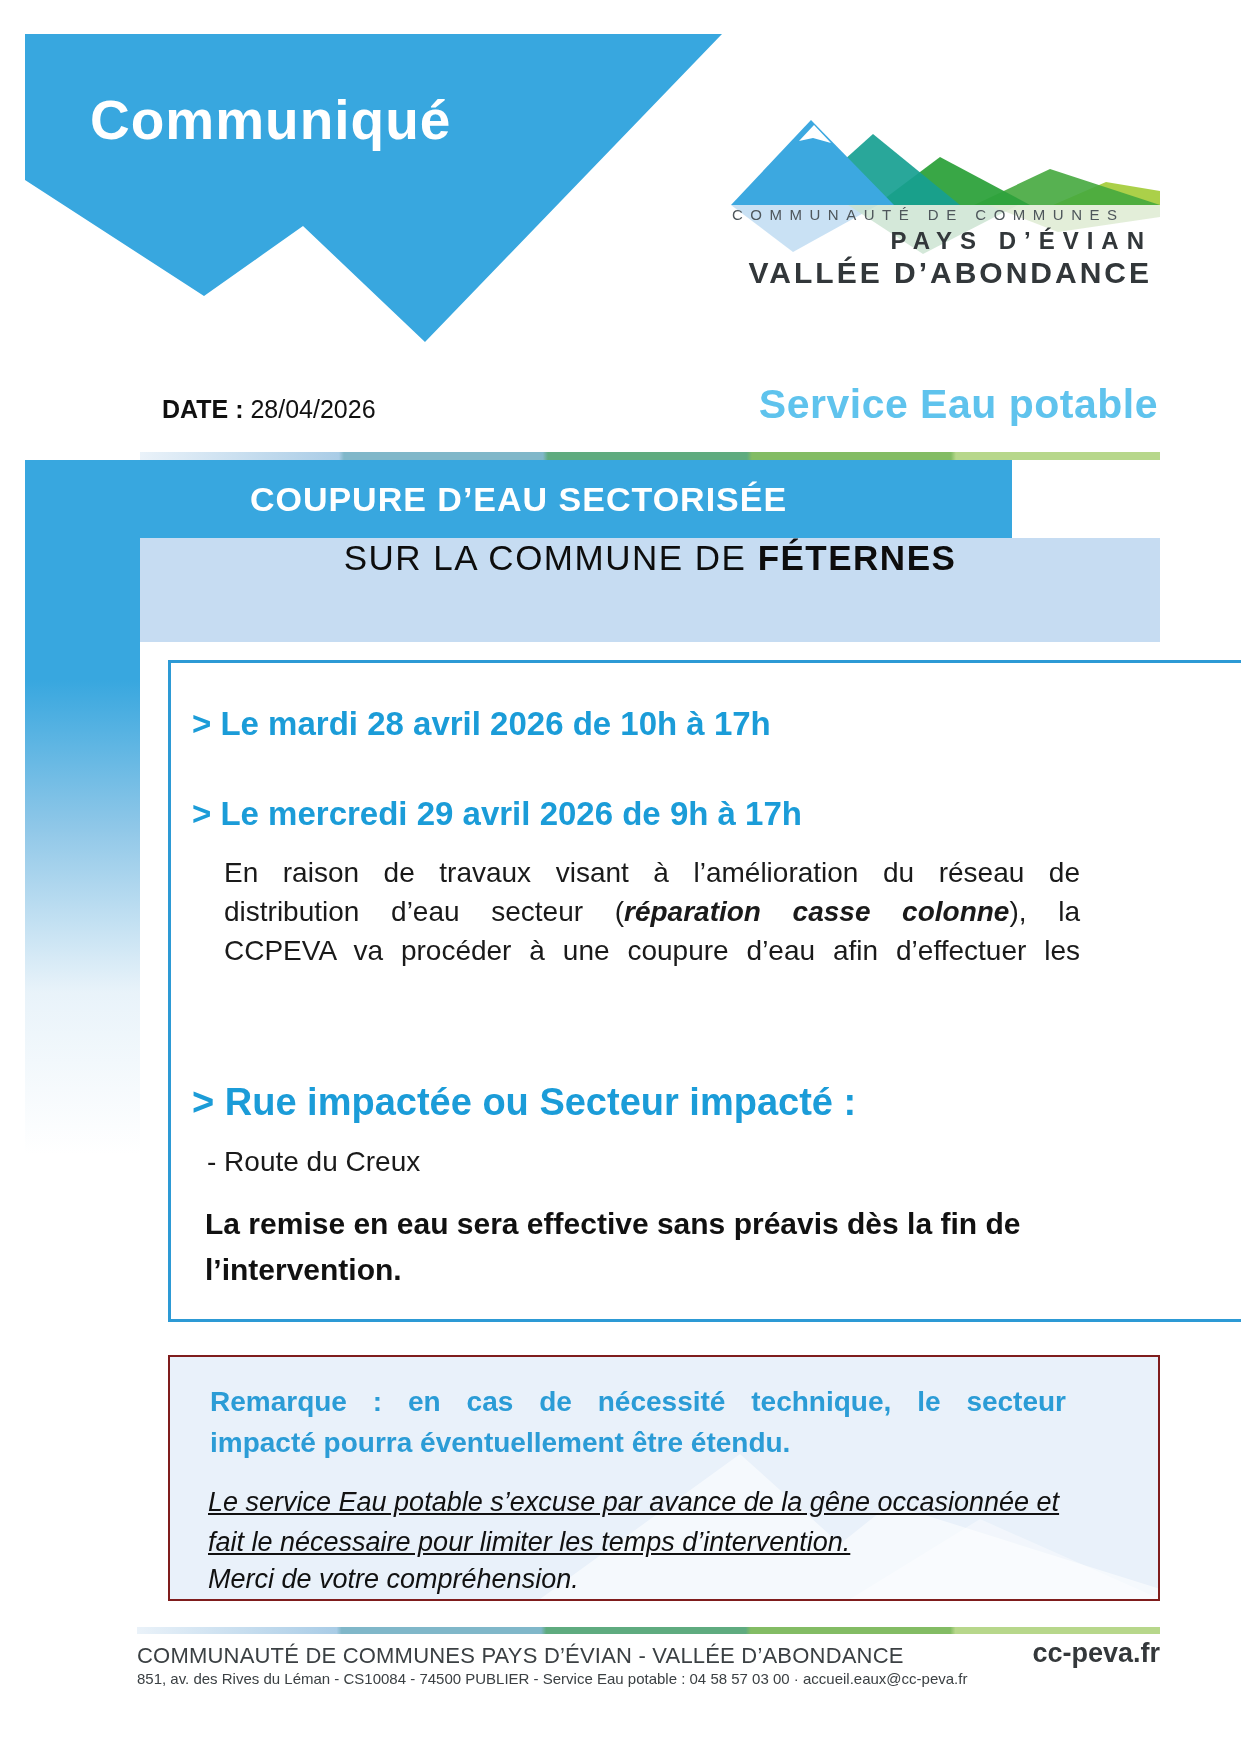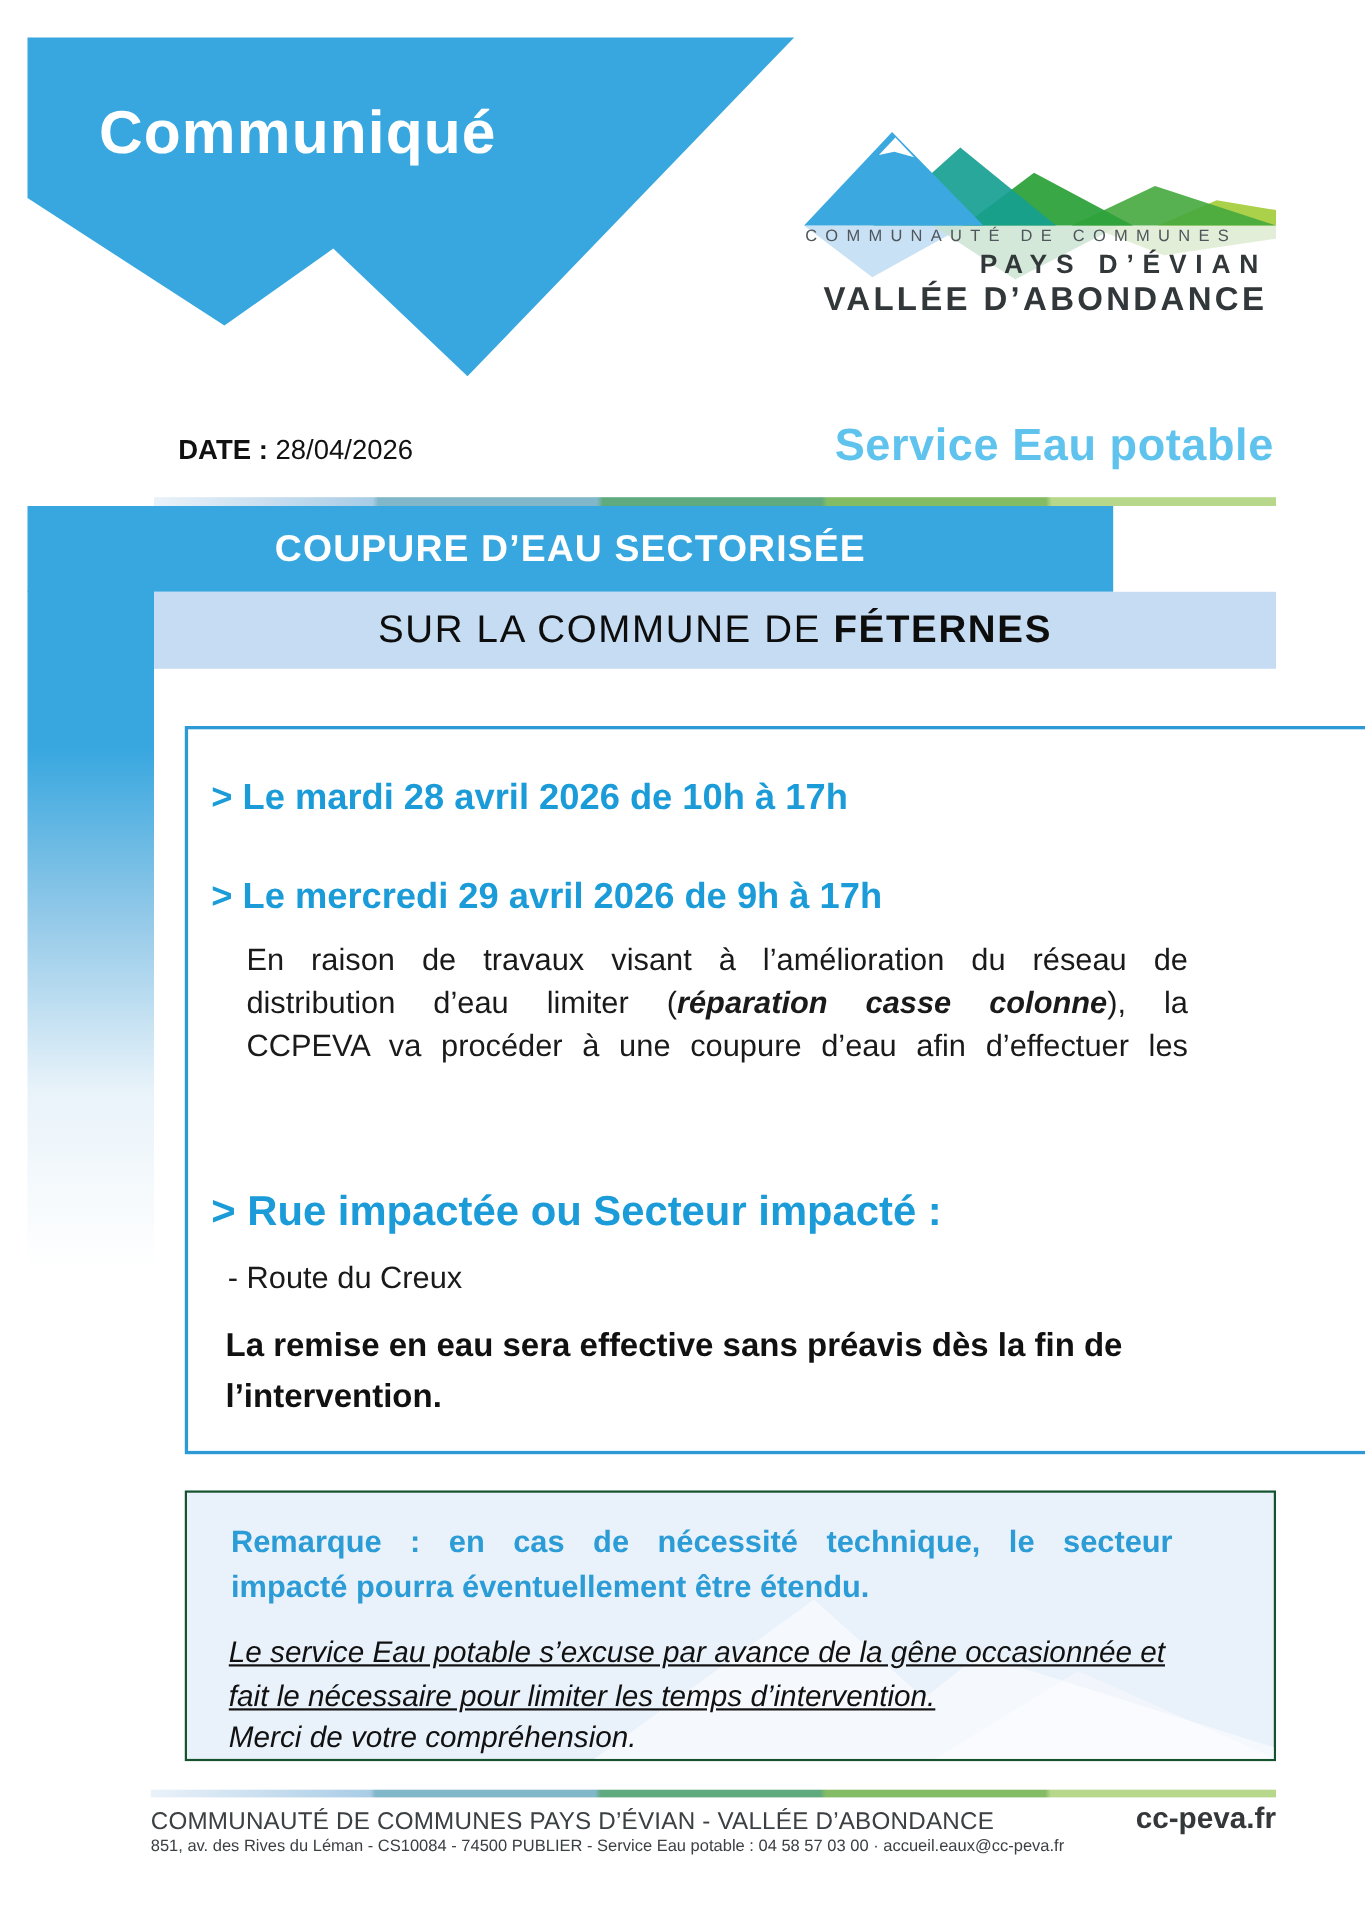--- a/index.html
+++ b/index.html
@@ -20,39 +20,39 @@
   .grad-bar{background:linear-gradient(90deg,#eaf2f9 0%,#a9cce6 19.5%,#80b7c9 20%,#80b7c9 39.5%,#5fab7f 40%,#5fab7f 59.5%,#83bc64 60%,#83bc64 79.5%,#b7d78b 80%,#b7d78b 100%);}
   .bar-top{left:140px;top:452px;width:1020px;height:8px;}
   .bar-footer{left:137px;top:1627px;width:1023px;height:7px;}
 
   
   .banner-blue{left:25px;top:460px;width:987px;height:78px;background:#38a7df;
                display:flex;align-items:center;justify-content:center;}
   .banner-title{font-size:34px;font-weight:bold;color:#ffffff;letter-spacing:1px;white-space:nowrap;}
   .left-strip{left:25px;top:537px;width:115px;height:650px;
       background:linear-gradient(180deg,#38a7df 0%,#38a7df 22%,rgba(125,190,228,.85) 45%,rgba(205,228,243,.45) 70%,rgba(255,255,255,0) 95%);}
-  .banner-light{left:140px;top:538px;width:1020px;height:70px;background:#c6dcf2;
-               display:flex;align-items:center;justify-content:center;}
+  .banner-light{left:140px;top:538px;width:1020px;height:104px;background:#c6dcf2;
+               display:flex;justify-content:center;}
   .banner-sub{font-size:35px;color:#0d0d0d;letter-spacing:1.5px;white-space:nowrap;}
   .banner-sub .commune{font-weight:bold;}
 
   
   .main-box{left:168px;top:660px;width:1080px;height:662px;border:3px solid #2d9ad5;background:#fff;box-sizing:border-box;}
   .h-blue{position:absolute;font-weight:bold;color:#1b9cd8;white-space:nowrap;}
   .h-date1{left:21px;top:42px;font-size:33px;}
   .h-date2{left:21px;top:132px;font-size:33px;}
   .para{position:absolute;left:53px;top:190px;width:856px;font-size:28px;line-height:39px;color:#1a1a1a;}
   .jline{text-align:justify;text-align-last:justify;}
   .em-part{font-weight:bold;font-style:italic;}
   .h-impact{left:21px;top:418px;font-size:38px;}
   .street{position:absolute;left:36px;top:483px;font-size:28px;color:#1a1a1a;}
   .closing{position:absolute;left:34px;top:538px;width:865px;font-size:30px;font-weight:bold;line-height:46px;color:#111;}
 
   
-  .remark-box{left:168px;top:1355px;width:992px;height:246px;background:#e9f1fa;border:2px solid #14532d;box-sizing:border-box;overflow:hidden;}
+  .remark-box{left:168px;top:1355px;width:992px;height:246px;background:#e9f1fa;border:2px solid #7f1d1d;box-sizing:border-box;overflow:hidden;}
   .watermark{position:absolute;left:250px;bottom:0;width:740px;height:150px;}
   .remark-bold{position:absolute;left:40px;top:24px;width:856px;font-size:28px;font-weight:bold;color:#2b9cd6;line-height:41px;}
   .apology{position:absolute;left:38px;top:125px;width:880px;font-size:27px;font-style:italic;line-height:40px;color:#111;text-decoration:underline;}
   .thanks{position:absolute;left:38px;top:207px;font-size:27px;font-style:italic;color:#111;}
 
   
   .footer-org{left:137px;top:1643px;font-size:22px;letter-spacing:.2px;color:#3b4043;white-space:nowrap;}
   .footer-addr{left:137px;top:1670px;font-size:15px;color:#3b4043;white-space:nowrap;}
   .footer-site{left:860px;top:1638px;width:300px;text-align:right;font-size:27px;font-weight:bold;color:#34383b;}
 </style>
@@ -94,21 +94,21 @@
   <div class="abs left-strip"></div>
   <div class="abs banner-light">
     <div class="banner-sub"><span>SUR LA COMMUNE DE </span><span class="commune">FÉTERNES</span></div>
   </div>
 
   <div class="abs main-box">
     <div class="h-blue h-date1">&gt; Le mardi 28 avril 2026 de 10h à 17h</div>
     <div class="h-blue h-date2">&gt; Le mercredi 29 avril 2026 de 9h à 17h</div>
     <div class="para">
       <div class="jline">En raison de travaux visant à l’amélioration du réseau de</div>
-      <div class="jline"><span>distribution d’eau limiter (</span><span class="em-part">réparation casse colonne</span><span>), la</span></div>
+      <div class="jline"><span>distribution d’eau secteur (</span><span class="em-part">réparation casse colonne</span><span>), la</span></div>
       <div class="jline">CCPEVA va procéder à une coupure d’eau afin d’effectuer les</div>
     </div>
     <div class="h-blue h-impact">&gt; Rue impactée ou Secteur impacté :</div>
     <div class="street">- Route du Creux</div>
     <div class="closing">La remise en eau sera effective sans préavis dès la fin de l’intervention.</div>
   </div>
 
   <div class="abs remark-box">
     <svg class="watermark" viewBox="0 0 740 150">
       <polygon points="120,150 320,5 420,95 470,55 740,140 740,150" fill="#ffffff" opacity="0.55"></polygon>

